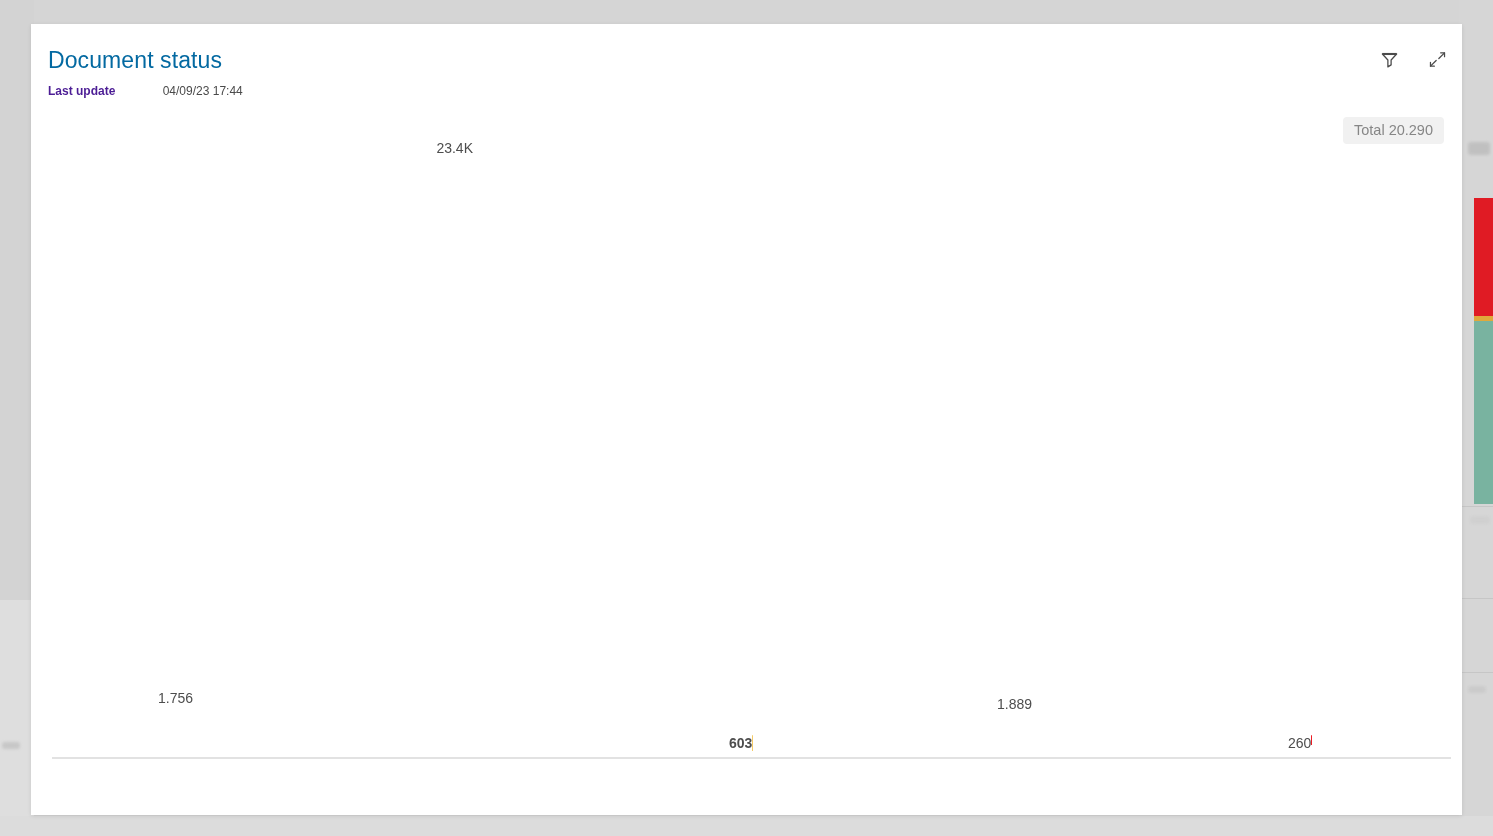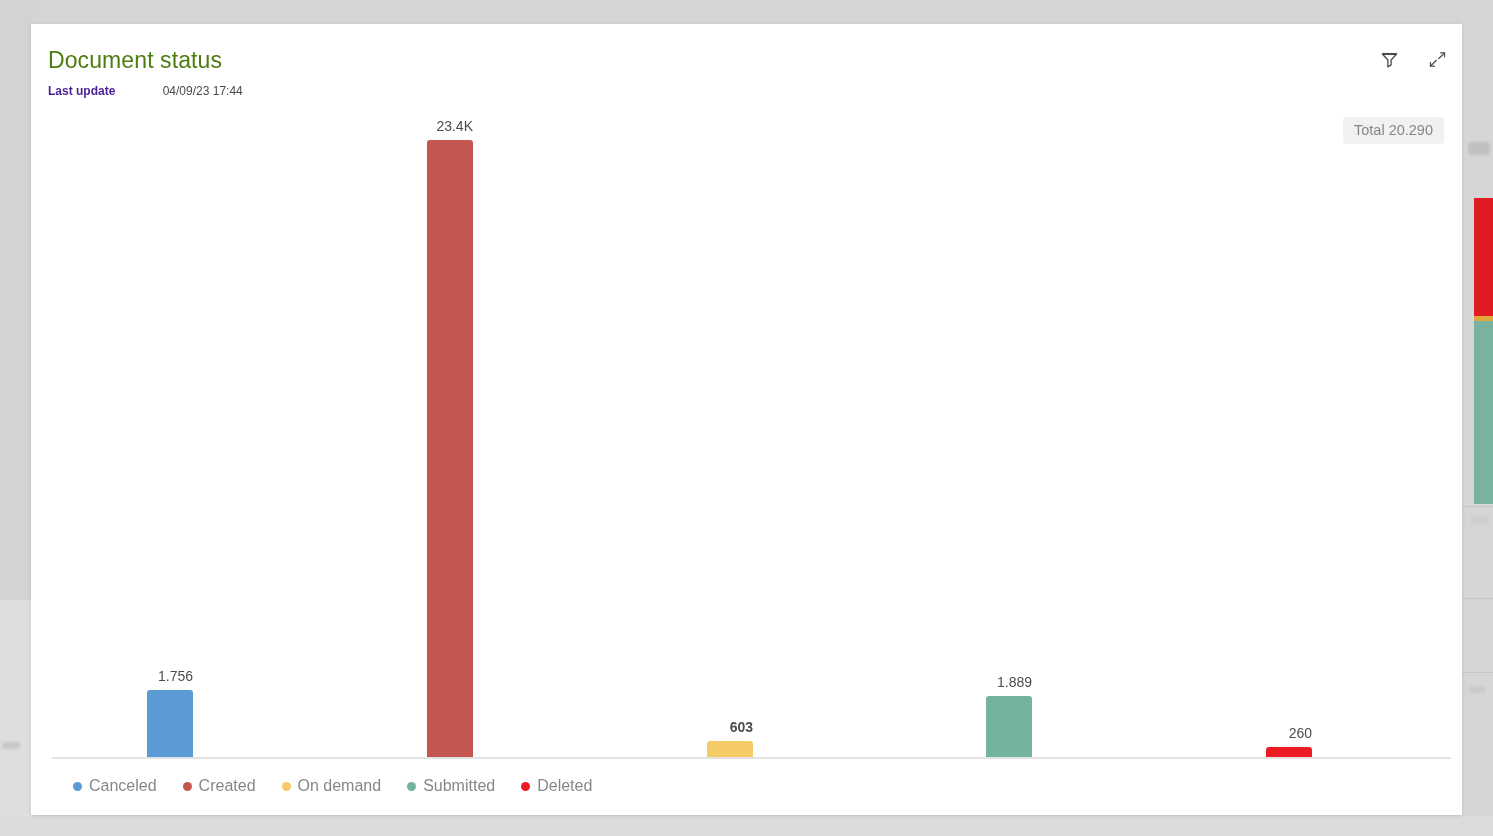--- a/index.html
+++ b/index.html
@@ -80,21 +80,21 @@
     position: absolute;
     left: 0; top: 0; right: 0;
     height: 88px;
   }
   .title {
     position: absolute;
     left: 17px;
     top: 23px;
     font-size: 23px;
     font-weight: 400;
-    color: #4d7c0f;
+    color: #0369a1;
     letter-spacing: .1px;
     white-space: nowrap;
   }
   .subtitle {
     position: absolute;
     left: 17px;
     top: 60px;
     font-size: 12px;
     color: #6d6d6d;
     white-space: nowrap;
@@ -158,23 +158,22 @@
     left: 21px;
     right: 11px;
     top: 0;
     height: 645px;
   }
   .bar-slot {
     position: absolute;
     bottom: 0;
     width: 24px;
     display: flex;
-    flex-direction: column;
     justify-content: flex-end;
-    align-items: flex-end;
+    align-items: flex-start;
   }
   .bar-value {
     font-size: 14px;
     color: #4d4d4d;
     margin-bottom: 6px;
     white-space: nowrap;
   }
   .bar-rect {
     width: 46px;
     border-radius: 3px 3px 0 0;
@@ -288,36 +287,14 @@
           <div class="bar-value">1.889</div>
           <div class="bar-rect" style="height: 61px; background: rgb(116, 180, 156);"></div>
         </div>
         <div class="bar-slot" style="left: 1236px;">
           <div class="bar-value">260</div>
           <div class="bar-rect" style="height: 10px; background: rgb(237, 28, 36);"></div>
         </div>
       </div>
   </div>
 
-  <div class="legend" id="legend">
-      <div class="legend-item">
-        <span class="legend-dot" style="background: rgb(91, 155, 213);"></span>
-        <span class="legend-label">Canceled</span>
-      </div>
-      <div class="legend-item">
-        <span class="legend-dot" style="background: rgb(196, 86, 79);"></span>
-        <span class="legend-label">Created</span>
-      </div>
-      <div class="legend-item">
-        <span class="legend-dot" style="background: rgb(245, 203, 104);"></span>
-        <span class="legend-label">On demand</span>
-      </div>
-      <div class="legend-item">
-        <span class="legend-dot" style="background: rgb(116, 180, 156);"></span>
-        <span class="legend-label">Submitted</span>
-      </div>
-      <div class="legend-item">
-        <span class="legend-dot" style="background: rgb(237, 28, 36);"></span>
-        <span class="legend-label">Deleted</span>
-      </div>
-    </div>
 
 </div>
 
 </body></html>

